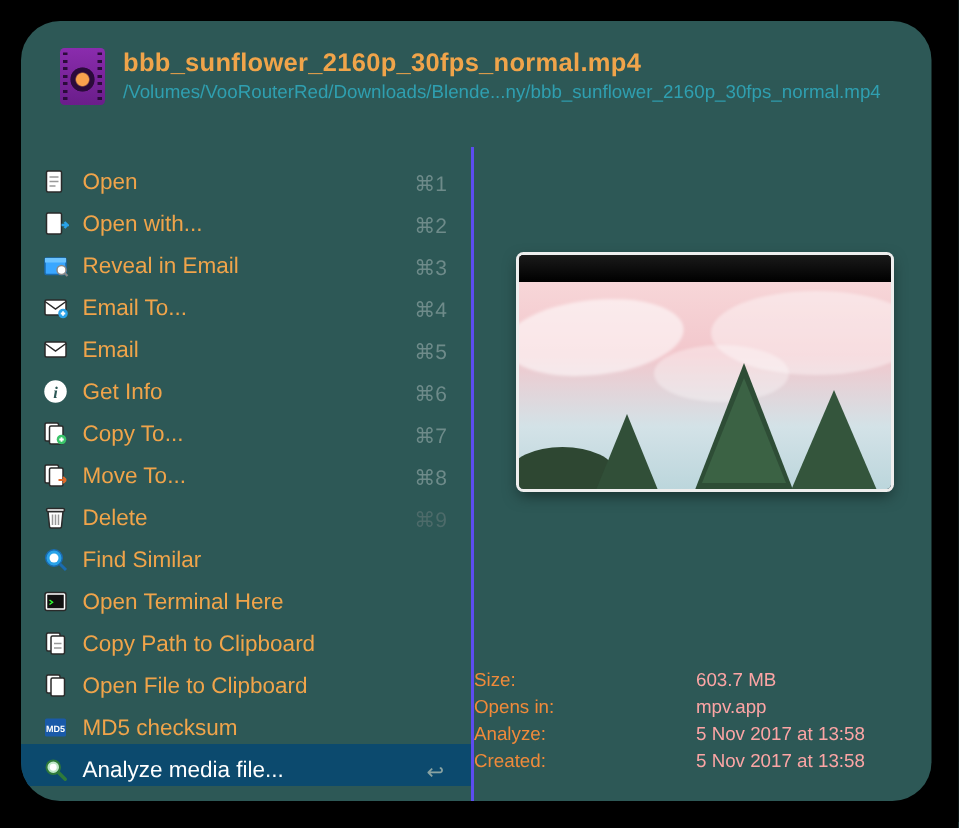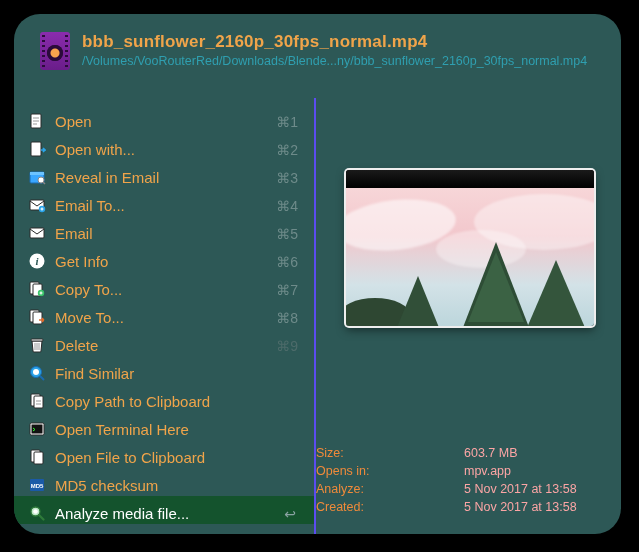--- a/index.html
+++ b/index.html
@@ -37,21 +37,21 @@
   .body{position:absolute;top:84px;left:0;right:0;bottom:0;display:flex;}
   .menu{width:300px;border-right:2px solid #5c4cf0;padding:6px 0 6px 0;}
   .menu-item{
     display:flex;align-items:flex-end;gap:9px;
     padding:2px 10px 2px 14px;height:24px;
     color:#f0a44a;font-size:15px;
   }
   .menu-item .lbl{flex:1;white-space:nowrap;}
   .menu-item .sc{color:#6e8b8a;font-size:14px;min-width:32px;text-align:right;padding-right:6px;}
   .menu-item .sc.dim{color:#4d6b6a;}
-  .menu-item.sel{background:#14532d;color:#fff;}
+  .menu-item.sel{background:#0c4a6e;color:#fff;}
   .menu-item.sel .lbl{color:#fff;}
   .menu-item .ret{color:#8aa3a2;font-size:14px;padding-right:8px;}
   .ic{width:18px;height:18px;flex:0 0 18px;display:inline-flex;align-items:center;justify-content:center;}
   .ic svg{width:18px;height:18px;display:block;}
   
   .side{flex:1;position:relative;}
   .thumb{
     position:absolute;top:72px;left:30px;width:248px;height:156px;
     border-radius:3px;overflow:hidden;
     box-shadow:0 0 0 2px #eee, 0 4px 10px rgba(0,0,0,.5);
@@ -204,37 +204,37 @@
               <circle cx="8" cy="8" r="3" fill="#fff"></circle>
               <line x1="12" y1="12" x2="16" y2="16" stroke="#1a6bb0" stroke-width="2"></line>
             </svg>
           </span>
           <span class="lbl">Find Similar</span>
           <span class="sc"></span>
         </div>
         <div class="menu-item">
           <span class="ic">
             <svg viewBox="0 0 18 18">
+              <rect x="2" y="3" width="14" height="12" rx="1.5" fill="#fff" stroke="#2a2a2a"></rect>
+              <rect x="3.5" y="4.5" width="11" height="9" fill="#111"></rect>
+              <path d="M5 8l2 1.5L5 11" stroke="#3f3" stroke-width="1" fill="none"></path>
+            </svg>
+          </span>
+          <span class="lbl">Open Terminal Here</span>
+          <span class="sc"></span>
+        </div>
+        <div class="menu-item">
+          <span class="ic">
+            <svg viewBox="0 0 18 18">
               <rect x="3" y="2" width="9" height="12" rx="1" fill="#fff" stroke="#2a2a2a"></rect>
               <rect x="6" y="4" width="9" height="12" rx="1" fill="#fff" stroke="#2a2a2a"></rect>
               <path d="M8 9h5M8 12h5" stroke="#999"></path>
             </svg>
           </span>
           <span class="lbl">Copy Path to Clipboard</span>
-          <span class="sc"></span>
-        </div>
-        <div class="menu-item">
-          <span class="ic">
-            <svg viewBox="0 0 18 18">
-              <rect x="2" y="3" width="14" height="12" rx="1.5" fill="#fff" stroke="#2a2a2a"></rect>
-              <rect x="3.5" y="4.5" width="11" height="9" fill="#111"></rect>
-              <path d="M5 8l2 1.5L5 11" stroke="#3f3" stroke-width="1" fill="none"></path>
-            </svg>
-          </span>
-          <span class="lbl">Open Terminal Here</span>
           <span class="sc"></span>
         </div>
         <div class="menu-item">
           <span class="ic">
             <svg viewBox="0 0 18 18">
               <rect x="3" y="2" width="9" height="12" rx="1" fill="#fff" stroke="#2a2a2a"></rect>
               <rect x="6" y="4" width="9" height="12" rx="1" fill="#fff" stroke="#2a2a2a"></rect>
             </svg>
           </span>
           <span class="lbl">Open File to Clipboard</span>

